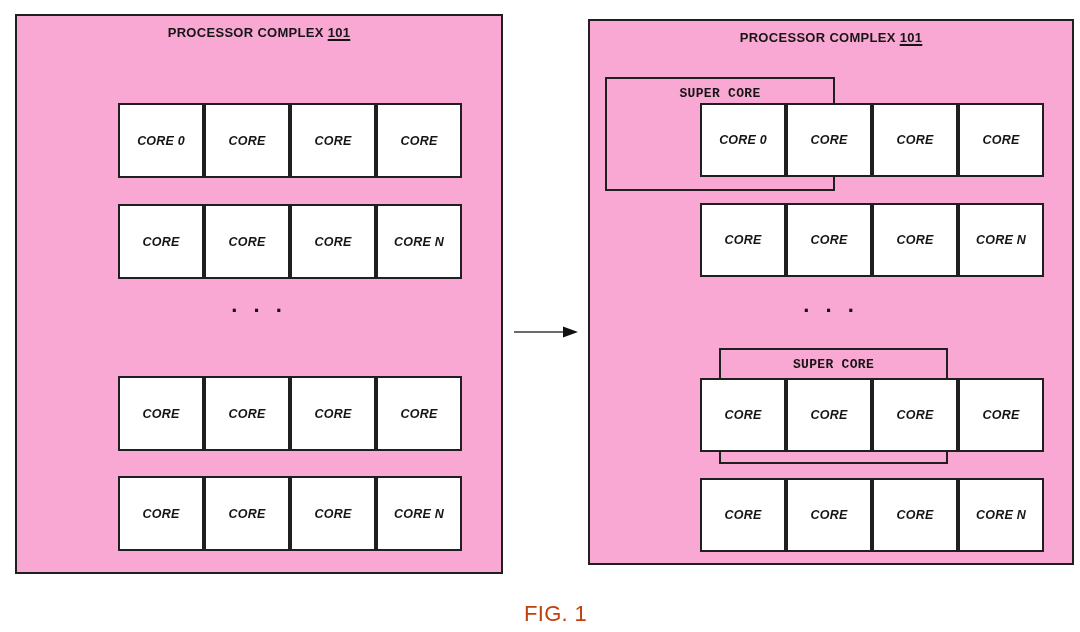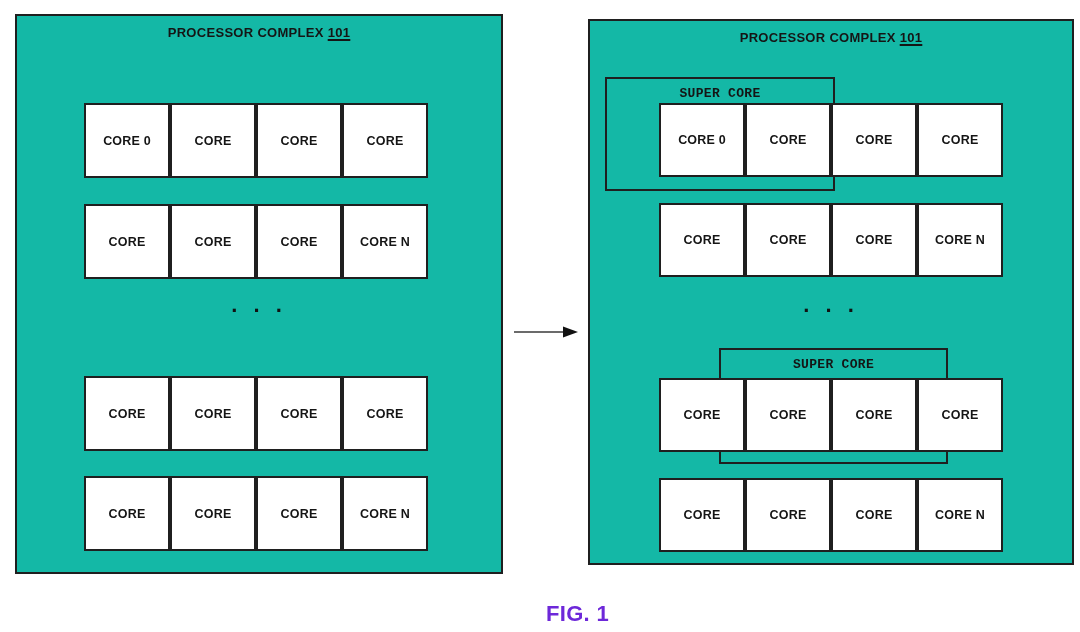--- a/index.html
+++ b/index.html
@@ -1,32 +1,33 @@
 <!DOCTYPE html>
 <html><head>
 <meta charset="utf-8">
 <style>
   html, body { margin:0; padding:0; background:#ffffff; }
   .canvas {
     position:relative; width:1080px; height:632px; background:#ffffff;
     font-family:"Liberation Sans", sans-serif; color:#151515; overflow:hidden;
   }
   .panel {
-    position:absolute; border:2px solid #1f1f1f; background:#14b8a6; box-sizing:border-box;
+    position:absolute; border:2px solid #1f1f1f; background:#f9a8d4; box-sizing:border-box;
   }
   .panel-title {
     position:absolute; top:9px; left:0; right:0; text-align:center;
     font-size:13px; font-weight:bold; letter-spacing:0.3px; white-space:nowrap;
   }
   .panel-title .ref {
     text-decoration:underline; text-decoration-thickness:1.5px; text-underline-offset:2px;
   }
   .core-row {
-    position:absolute; left:0; right:0; display:flex; justify-content:center;
+    position:absolute; left:0; right:0; display:flex; justify-content:flex-end;
     box-sizing:border-box;
+    font-style:italic;
   }
   .row-left  { padding:0 39px 0 33px; }
   .row-right { padding:0 28px 0 28px; }
   .core {
     box-sizing:border-box; width:86px; border:2px solid #1f1f1f; background:#ffffff;
     display:flex; align-items:center; justify-content:center;
     font-size:12.5px; font-weight:600; letter-spacing:0.2px; white-space:nowrap;
   }
   .core-left  { height:75px; }
   .core-right { height:74px; }
@@ -36,22 +37,22 @@
   .supercore-label {
     position:absolute; top:7px; left:0; right:0; text-align:center;
     font-size:13px; font-weight:600; letter-spacing:0.3px; white-space:nowrap;font-family:Liberation Mono, monospace;
   }
   .dots {
     position:absolute; left:0; right:0; text-align:center;
     font-size:22px; font-weight:bold; letter-spacing:5px; line-height:1; color:#111;
   }
   .arrow { position:absolute; left:514px; top:324px; }
   .fig-caption {
-    position:absolute; left:546px; top:601px;
-    font-size:22px; font-weight:bold; letter-spacing:0.3px; color:#6d28d9; white-space:nowrap;
+    position:absolute; left:524px; top:601px;
+    font-size:22px; font-weight:normal; letter-spacing:0.3px; color:#c2410c; white-space:nowrap;
   }
 </style>
 </head>
 <body>
 
 <div class="canvas">
 
   <section class="panel" style="left:15px; top:14px; width:488px; height:560px;">
     <div class="panel-title">
       <span>PROCESSOR COMPLEX</span>

